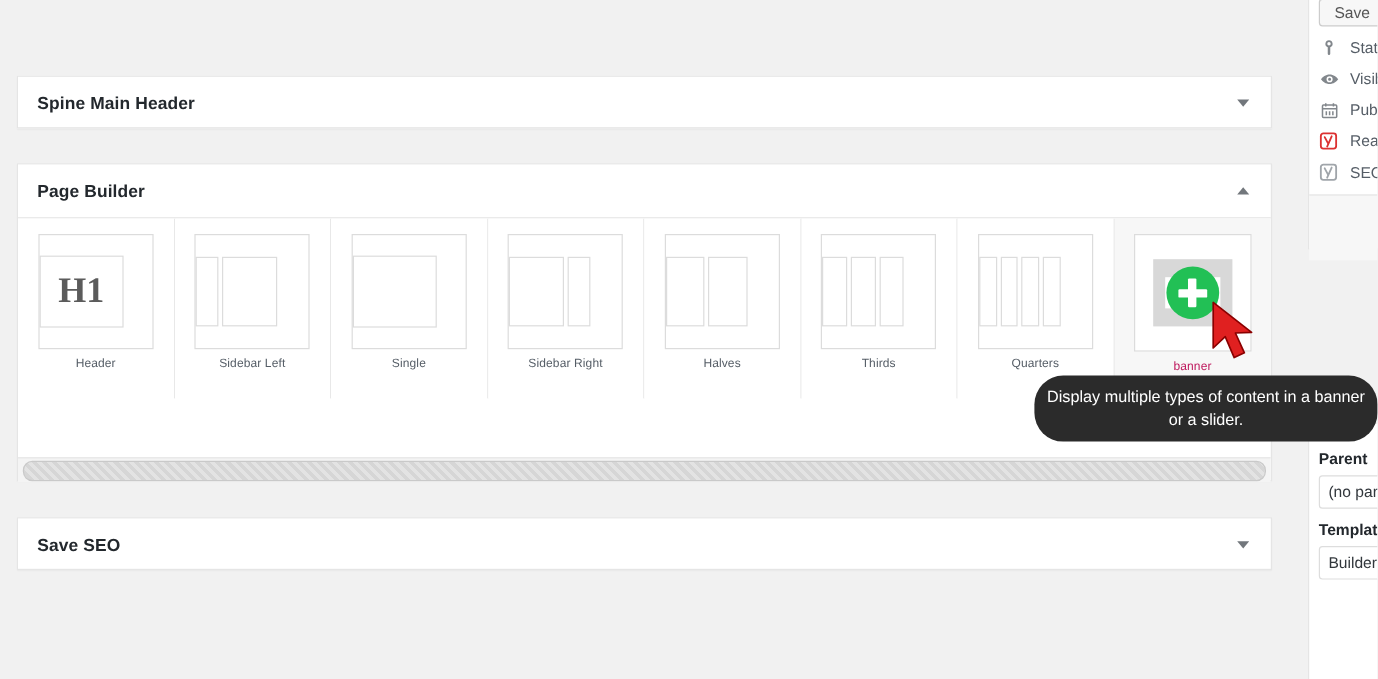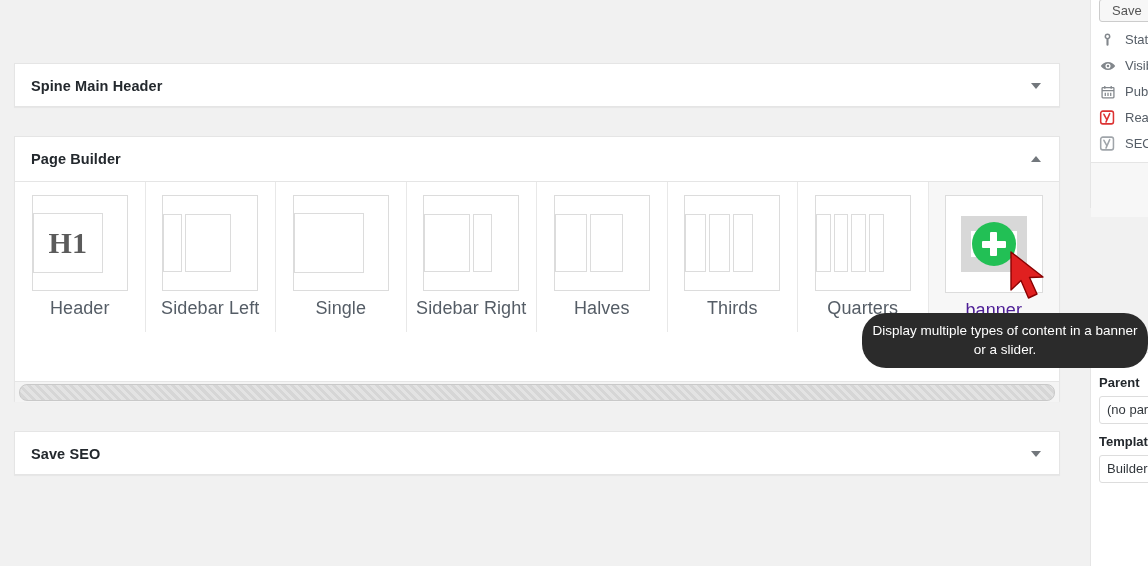--- a/index.html
+++ b/index.html
@@ -48,23 +48,23 @@
     padding-top:13px;cursor:pointer;background:#fff;position:relative;
   }
   .tile:last-child{border-right:none;}
   .tile.active{background:#f7f7f7;}
   .tile-art{
     width:96px;height:96px;box-sizing:border-box;
     border:1px solid #dcdcdc;background:#fff;
     display:flex;align-items:center;justify-content:flex-start;position:relative;
   }
   .tile-label{
-    margin-top:7px;font-size:18px;color:#555d66;letter-spacing:.1px;
-  }
-  .tile.active .tile-label{color:#4c1d95;}
+    margin-top:7px;font-size:10px;color:#555d66;letter-spacing:.1px;
+  }
+  .tile.active .tile-label{color:#be185d;}
 
   
   .h1{font-family:"Liberation Serif","DejaVu Serif",serif;font-size:30px;font-weight:bold;color:#5b5b5b;
       border:1px solid #dcdcdc;width:68px;height:58px;display:flex;align-items:center;justify-content:center;}
   .box-single{width:68px;height:58px;border:1px solid #dcdcdc;}
   .cols{display:flex;width:68px;height:58px;gap:3px;}
   .cols > i{display:block;border:1px solid #dcdcdc;box-sizing:border-box;height:100%;}
   .c-narrow{flex:0 0 19px;}
   .c-wide{flex:1;}
   .c-half{flex:1;}

